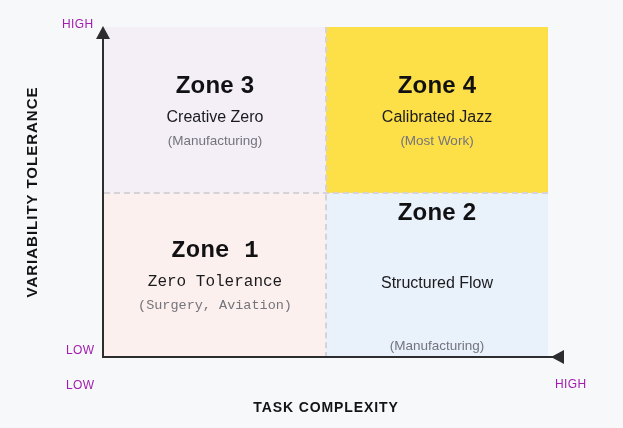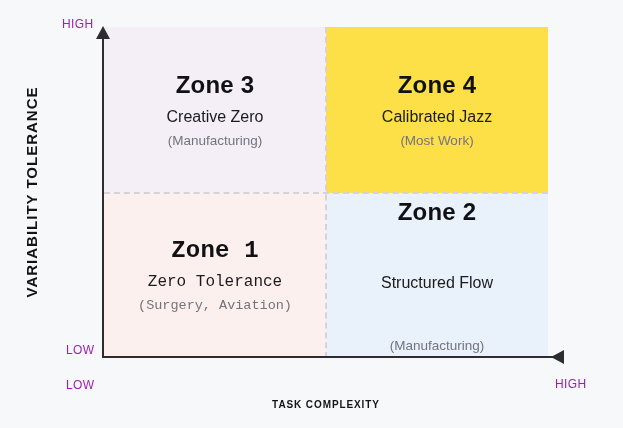--- a/index.html
+++ b/index.html
@@ -112,21 +112,21 @@
     font-size: 15px;
     font-weight: 700;
     color: #141417;
     letter-spacing: 1px;
   }
   .x-title {
     position: absolute;
     left: 104px; top: 399px;
     width: 444px;
     text-align: center;
-    font-size: 10px;
+    font-size: 14px;
     font-weight: 700;
     color: #141417;
     letter-spacing: 0.9px;
   }
 </style>
 </head>
 <body>
 
 <div class="stage" style="background: rgb(247, 248, 250);">
 

